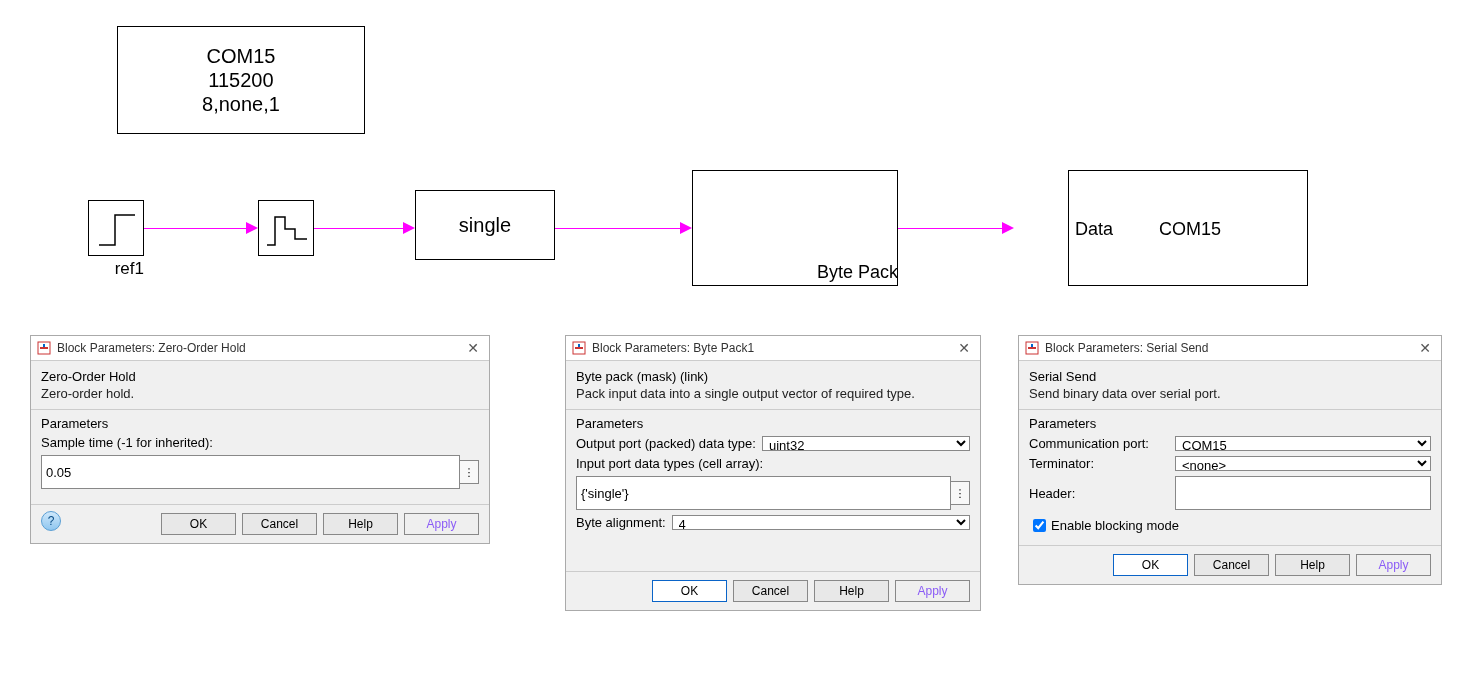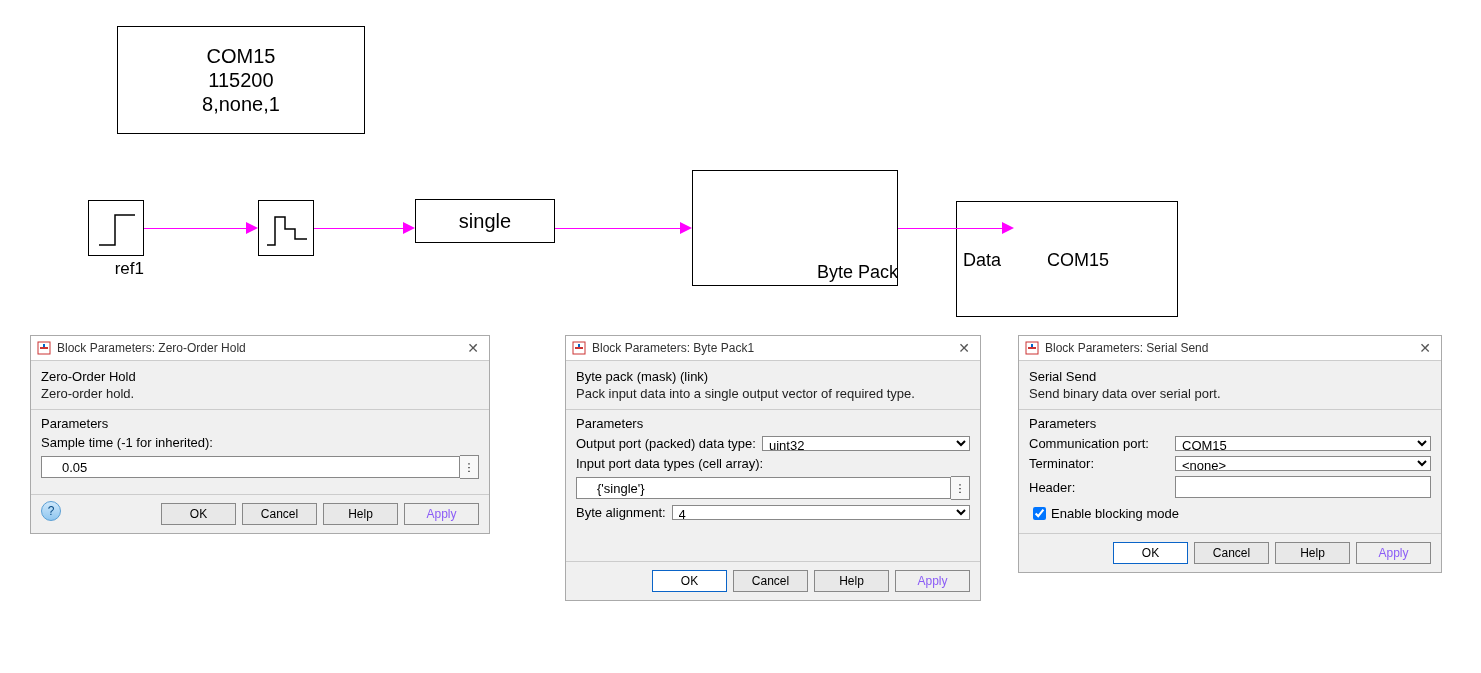--- a/index.html
+++ b/index.html
@@ -19,21 +19,21 @@
   .dlg-title .ico{width:14px;height:14px;margin-right:6px;display:flex;align-items:center;justify-content:center;}
   .dlg-title .ttl{flex:1;font-size:12px;color:#333;}
   .dlg-title .close{width:20px;text-align:center;color:#555;font-size:14px;cursor:pointer;}
   .dlg-body{padding:6px 10px 10px 10px;}
   .section-title{margin:2px 0 2px 0;}
   .section-desc{margin:2px 0 8px 0;color:#222;}
   .hr{height:1px;background:#ccc;margin:4px -10px 6px -10px;}
   .lbl{margin:4px 0 3px 0;display:block;}
   .row{display:flex;align-items:center;margin:5px 0;}
   .row .row-lbl{flex:0 0 auto;margin-right:6px;}
-  .txt{flex:1;height:22px;border:1px solid #888;background:#fff;padding:0 20px;font-size:13px;box-sizing:border-box;}
+  .txt{flex:1;height:34px;border:1px solid #888;background:#fff;padding:0 4px;font-size:13px;box-sizing:border-box;}
   .sel{flex:1;height:15px;border:1px solid #888;background:#fff;font-size:13px;box-sizing:border-box;padding:0 2px;}
   .colon-btn{width:18px;height:22px;border:1px solid #888;border-left:none;background:#f8f8f8;display:flex;align-items:center;justify-content:center;font-size:11px;cursor:pointer;}
   .chk{display:flex;align-items:center;margin-top:6px;}
   .chk input{margin-right:5px;}
   .btnbar{display:flex;justify-content:flex-end;gap:6px;padding:8px 10px;border-top:1px solid #ccc;}
   .btn{width:75px;height:22px;border:1px solid #888;background:#e8e8e8;font-size:12px;cursor:pointer;}
   .btn.primary{border:1px solid #0a64c8;background:#fff;}
   .btn[disabled]{color:#8b5cf6;background:#efefef;cursor:default;}
   .help-ico{position:absolute;left:10px;bottom:12px;width:18px;height:18px;border-radius:50%;background:linear-gradient(#cfe8fb,#8fc6ef);border:1px solid #5a9fd4;color:#0b4d86;font-size:12px;display:flex;align-items:center;justify-content:center;cursor:pointer;}
   .param-head{margin:2px 0 4px 0;}
@@ -57,28 +57,28 @@
   </svg>
 </div>
 <div class="blk-label" style="left:88px;top:259px;width:56px;">ref1</div>
 
 <div class="blk" style="left:258px;top:200px;width:56px;height:56px;">
   <svg viewBox="0 0 56 56" width="56" height="56">
     <polyline points="8,44 16,44 16,16 26,16 26,28 36,28 36,38 48,38" fill="none" stroke="#000" stroke-width="1.5"></polyline>
   </svg>
 </div>
 
-<div class="blk blk-center" style="left:415px;top:199px;width:140px;height:44px;">
+<div class="blk blk-center" style="left:415px;top:190px;width:140px;height:70px;">
   <span class="blk-text">single</span>
 </div>
 
 <div class="blk" style="left:692px;top:170px;width:206px;height:116px;"></div>
 <div class="blk-label" style="left:692px;top:262px;width:206px;font-size:18px;">Byte Pack</div>
 
-<div class="blk" style="left:956px;top:170px;width:222px;height:116px;margin-top:31px;">
+<div class="blk" style="left:1068px;top:170px;width:240px;height:116px;">
   <span class="port-lbl" style="left:6px;top:48px;">Data</span>
   <span class="port-lbl" style="left:90px;top:48px;">COM15</span>
 </div>
 
 <div class="arrow-line" style="left:144px;top:228px;width:102px;"></div>
 <div class="arrow-head" style="left:246px;top:222px;"></div>
 
 <div class="arrow-line" style="left:314px;top:228px;width:89px;"></div>
 <div class="arrow-head" style="left:403px;top:222px;"></div>
 

